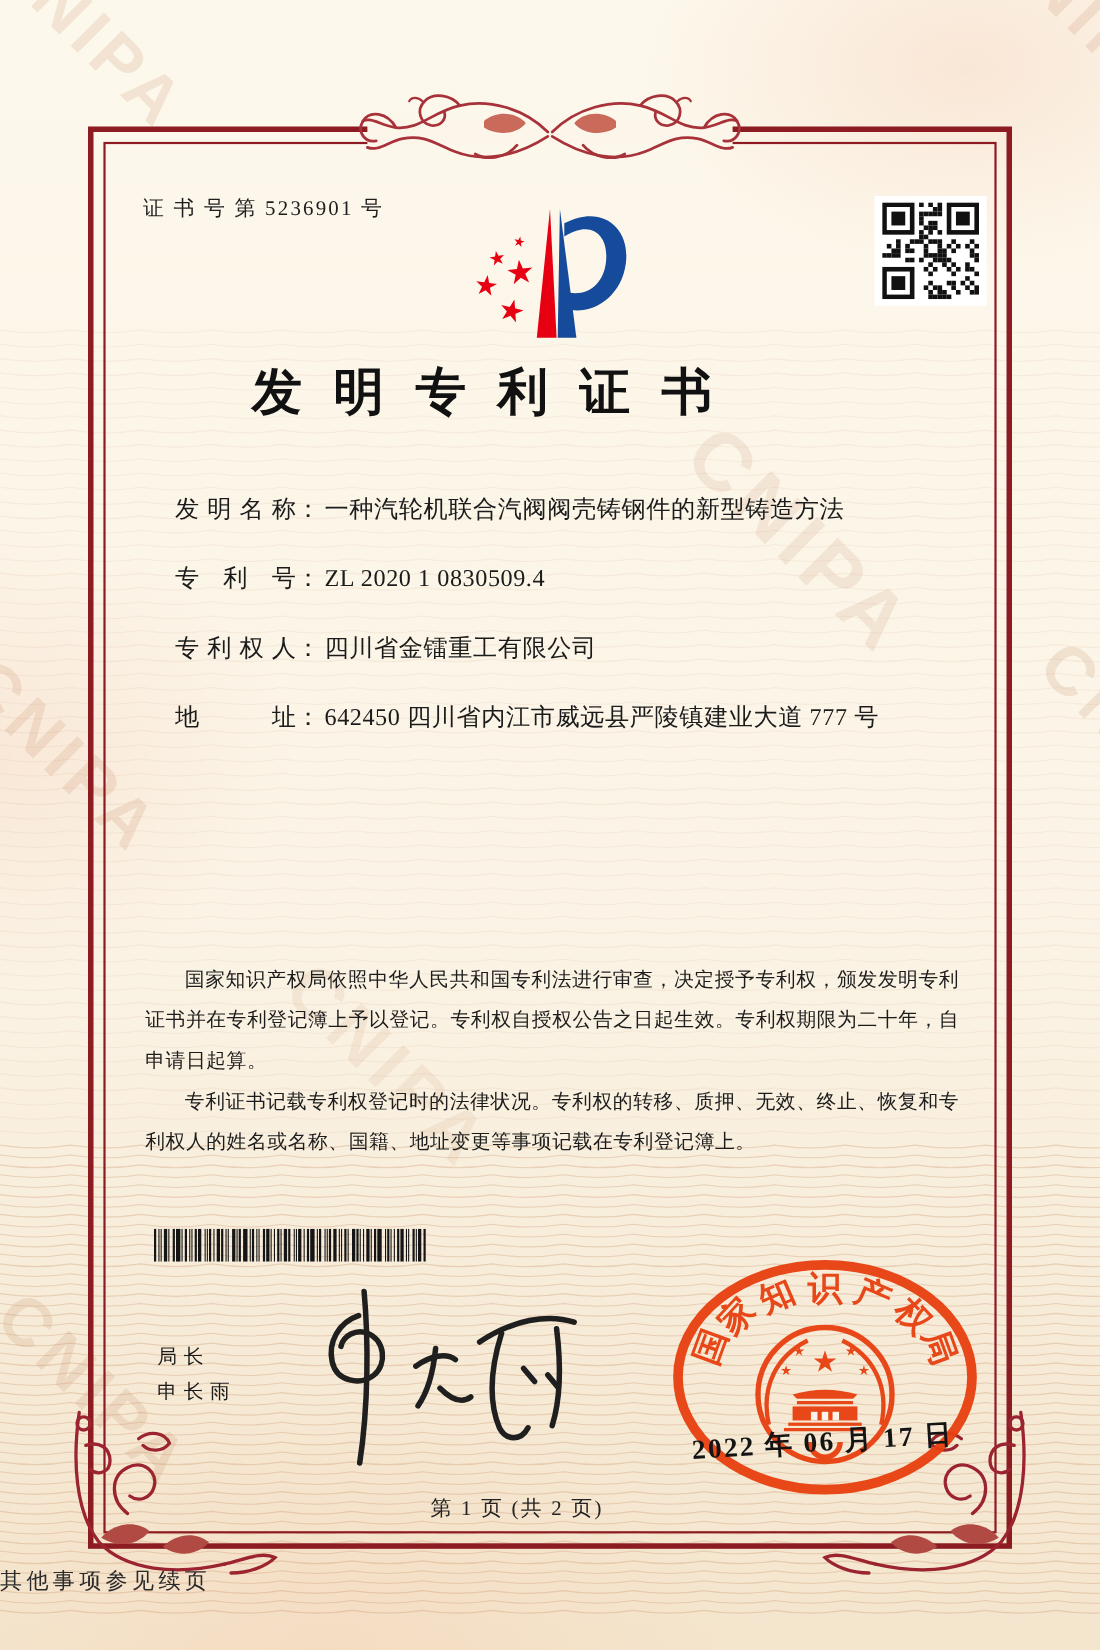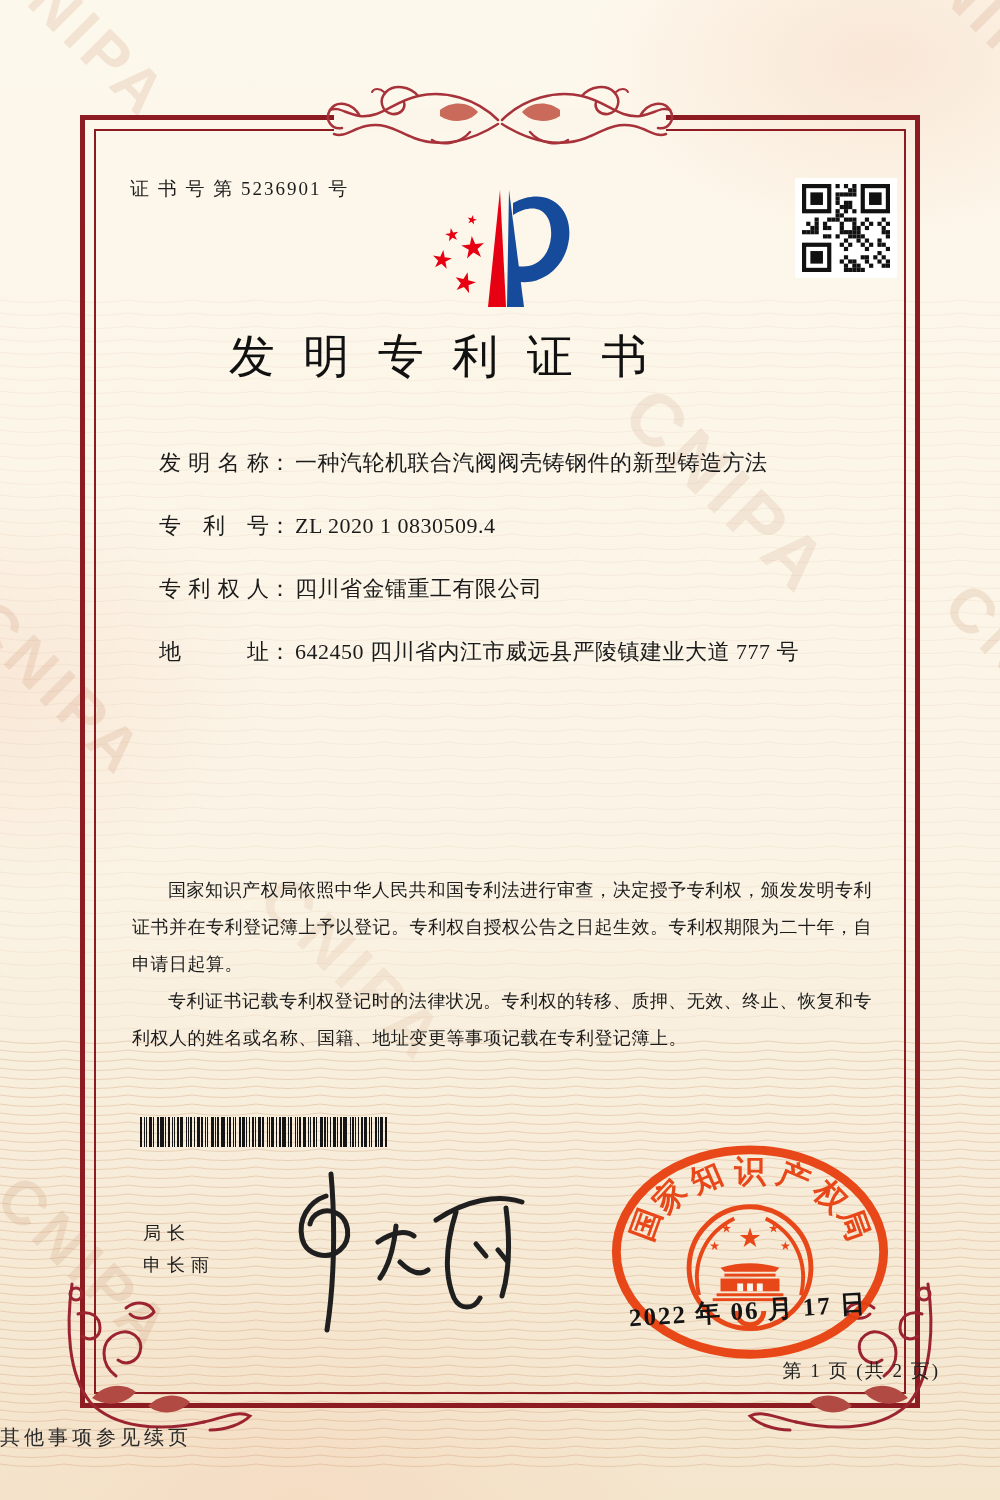--- a/index.html
+++ b/index.html
@@ -14,38 +14,38 @@
   .waves{z-index:0;}
   .watermark{position:absolute;z-index:1;font-family:"Liberation Sans","DejaVu Sans",sans-serif;
     font-weight:bold;color:rgba(201,143,111,.20);letter-spacing:6px;transform:rotate(45deg);white-space:nowrap;}
   .border-outer{position:absolute;z-index:2;left:80px;top:115px;right:80px;bottom:92px;border:5px solid #8c1c22;}
   .border-inner{position:absolute;z-index:2;left:94px;top:129px;right:94px;bottom:106px;border:2px solid #8c1c22;}
   .ornament{position:absolute;z-index:3;}
   .content{position:absolute;z-index:4;}
   .cert-no{left:130px;top:176px;font-size:19px;color:#1d1d1d;letter-spacing:2px;}
   .logo{left:425px;top:175px;}
   .qr-card{left:795px;top:178px;width:102px;height:100px;background:#fff;display:flex;align-items:center;justify-content:center;}
-  .doc-title{left:0;top:326px;width:876px;text-align:center;font-size:46px;font-weight:400;
+  .doc-title{left:0;top:326px;width:876px;text-align:center;font-size:46px;font-weight:700;
     color:#111;letter-spacing:.62em;text-indent:.62em;}
   .fields{left:143px;top:448px;width:730px;margin-left:16px;}
   .field-row{height:27px;margin-bottom:36px;font-size:22px;color:#1b1b1b;white-space:nowrap;}
   .field-label{display:inline-block;width:110px;text-align:justify;text-align-last:justify;vertical-align:top;}
   .field-colon{display:inline-block;margin-right:4px;}
   .field-value{letter-spacing:.5px;}
   .field-pair2{margin-left:62px;}
   .body-text{left:132px;top:872px;width:740px;font-size:18px;line-height:2.05;color:#1c1c1c;
     text-align:justify;letter-spacing:.5px;}
   .body-text p{margin:0;text-indent:2em;}
   .barcode{left:140px;top:1117px;}
   .officials{left:143px;top:1218px;font-size:18px;color:#1a1a1a;letter-spacing:6px;line-height:1.75;}
   .signature{left:268px;top:1168px;}
   .seal{left:602px;top:1140px;z-index:5;opacity:.95;}
   .seal-date{left:616px;top:1294px;width:264px;text-align:center;z-index:6;font-size:25px;font-weight:600;
     color:#141414;letter-spacing:2px;transform:rotate(-3.5deg);white-space:nowrap;}
-  .page-info{left:0;top:1358px;width:940px;text-align:right;font-size:19px;color:#222;letter-spacing:2px;}
+  .page-info{left:0;top:1358px;width:940px;text-align:center;font-size:19px;color:#222;letter-spacing:2px;}
   .continuation{left:0;top:1424px;width:960px;text-align:left;font-size:20px;color:#2a2a2a;letter-spacing:4px;}
 </style>
 </head>
 <body>
 
 <div class="page">
 
   <svg class="layer waves" id="waves-svg">
       <path d="M0 300 q32 5 64 0 q32 5 64 0 q32 5 64 0 q32 5 64 0 q32 5 64 0 q32 5 64 0 q32 5 64 0 q32 5 64 0 q32 5 64 0 q32 5 64 0 q32 5 64 0 q32 5 64 0 q32 5 64 0 q32 5 64 0 q32 5 64 0 q32 5 64 0" fill="none" stroke-width="1" stroke="rgba(205,160,120,0.12)"></path>
       <path d="M0 313 q32 5 64 0 q32 5 64 0 q32 5 64 0 q32 5 64 0 q32 5 64 0 q32 5 64 0 q32 5 64 0 q32 5 64 0 q32 5 64 0 q32 5 64 0 q32 5 64 0 q32 5 64 0 q32 5 64 0 q32 5 64 0 q32 5 64 0 q32 5 64 0" fill="none" stroke-width="1" stroke="rgba(205,160,120,0.12)"></path>

